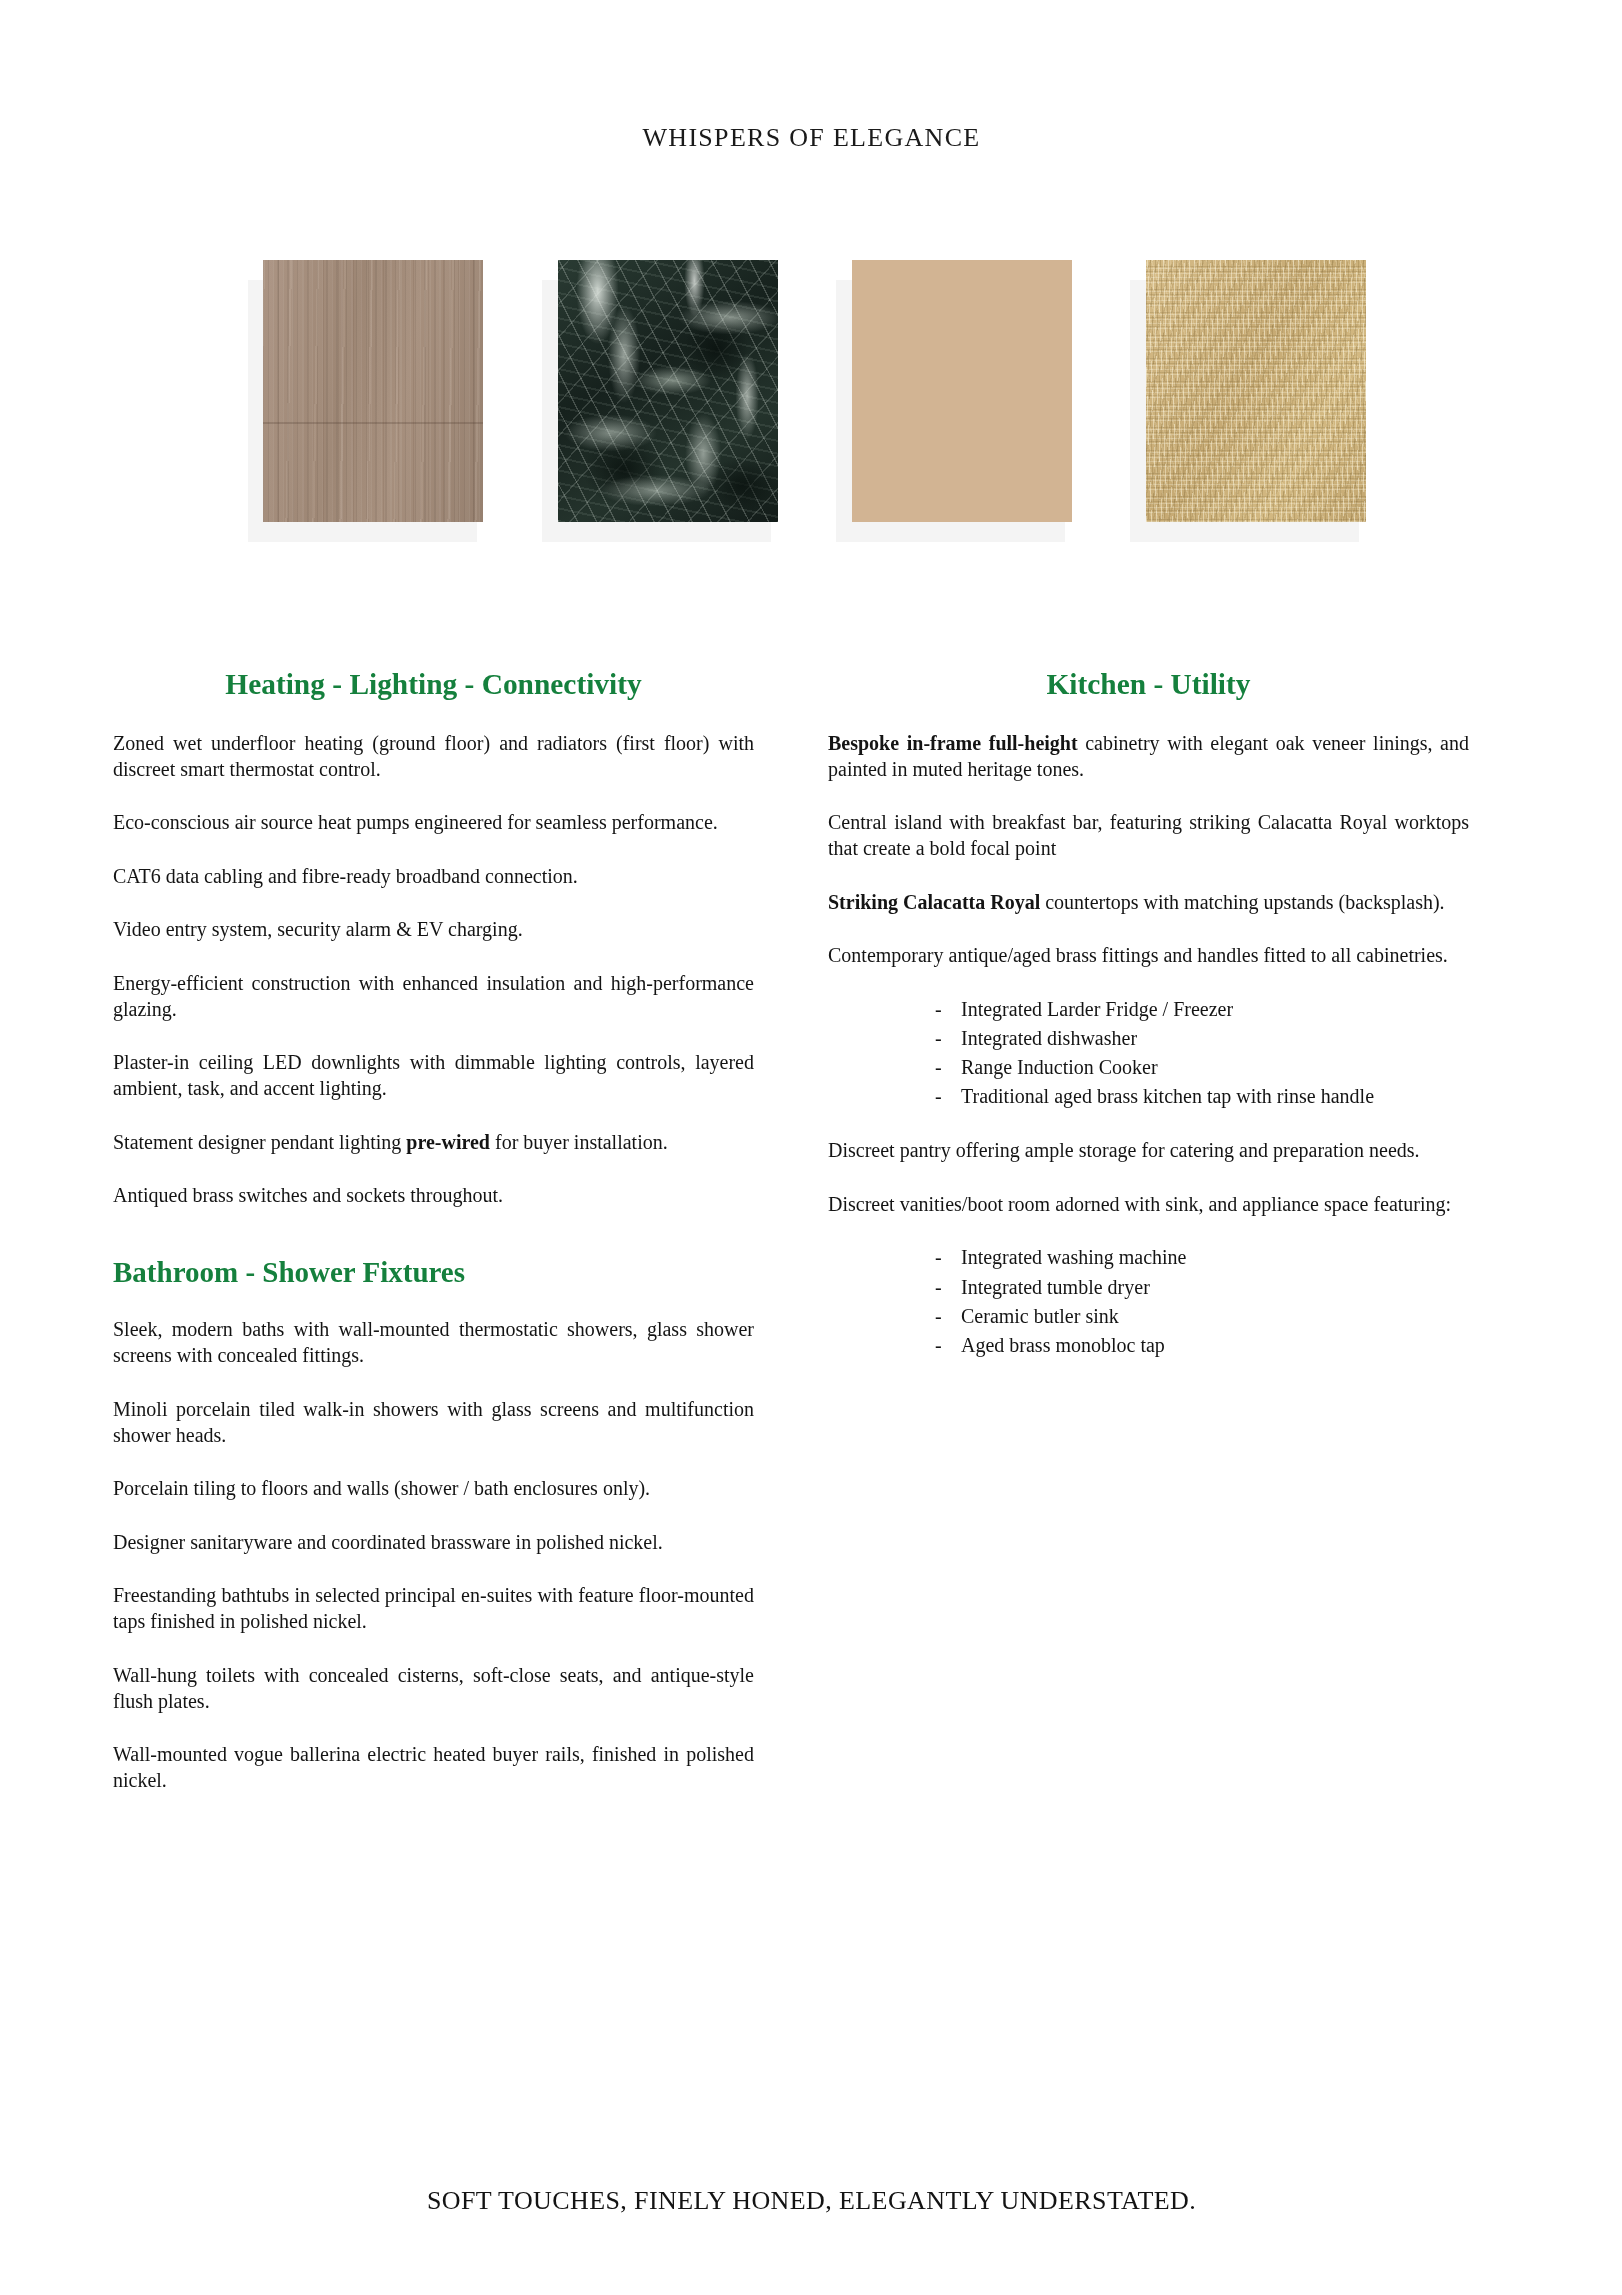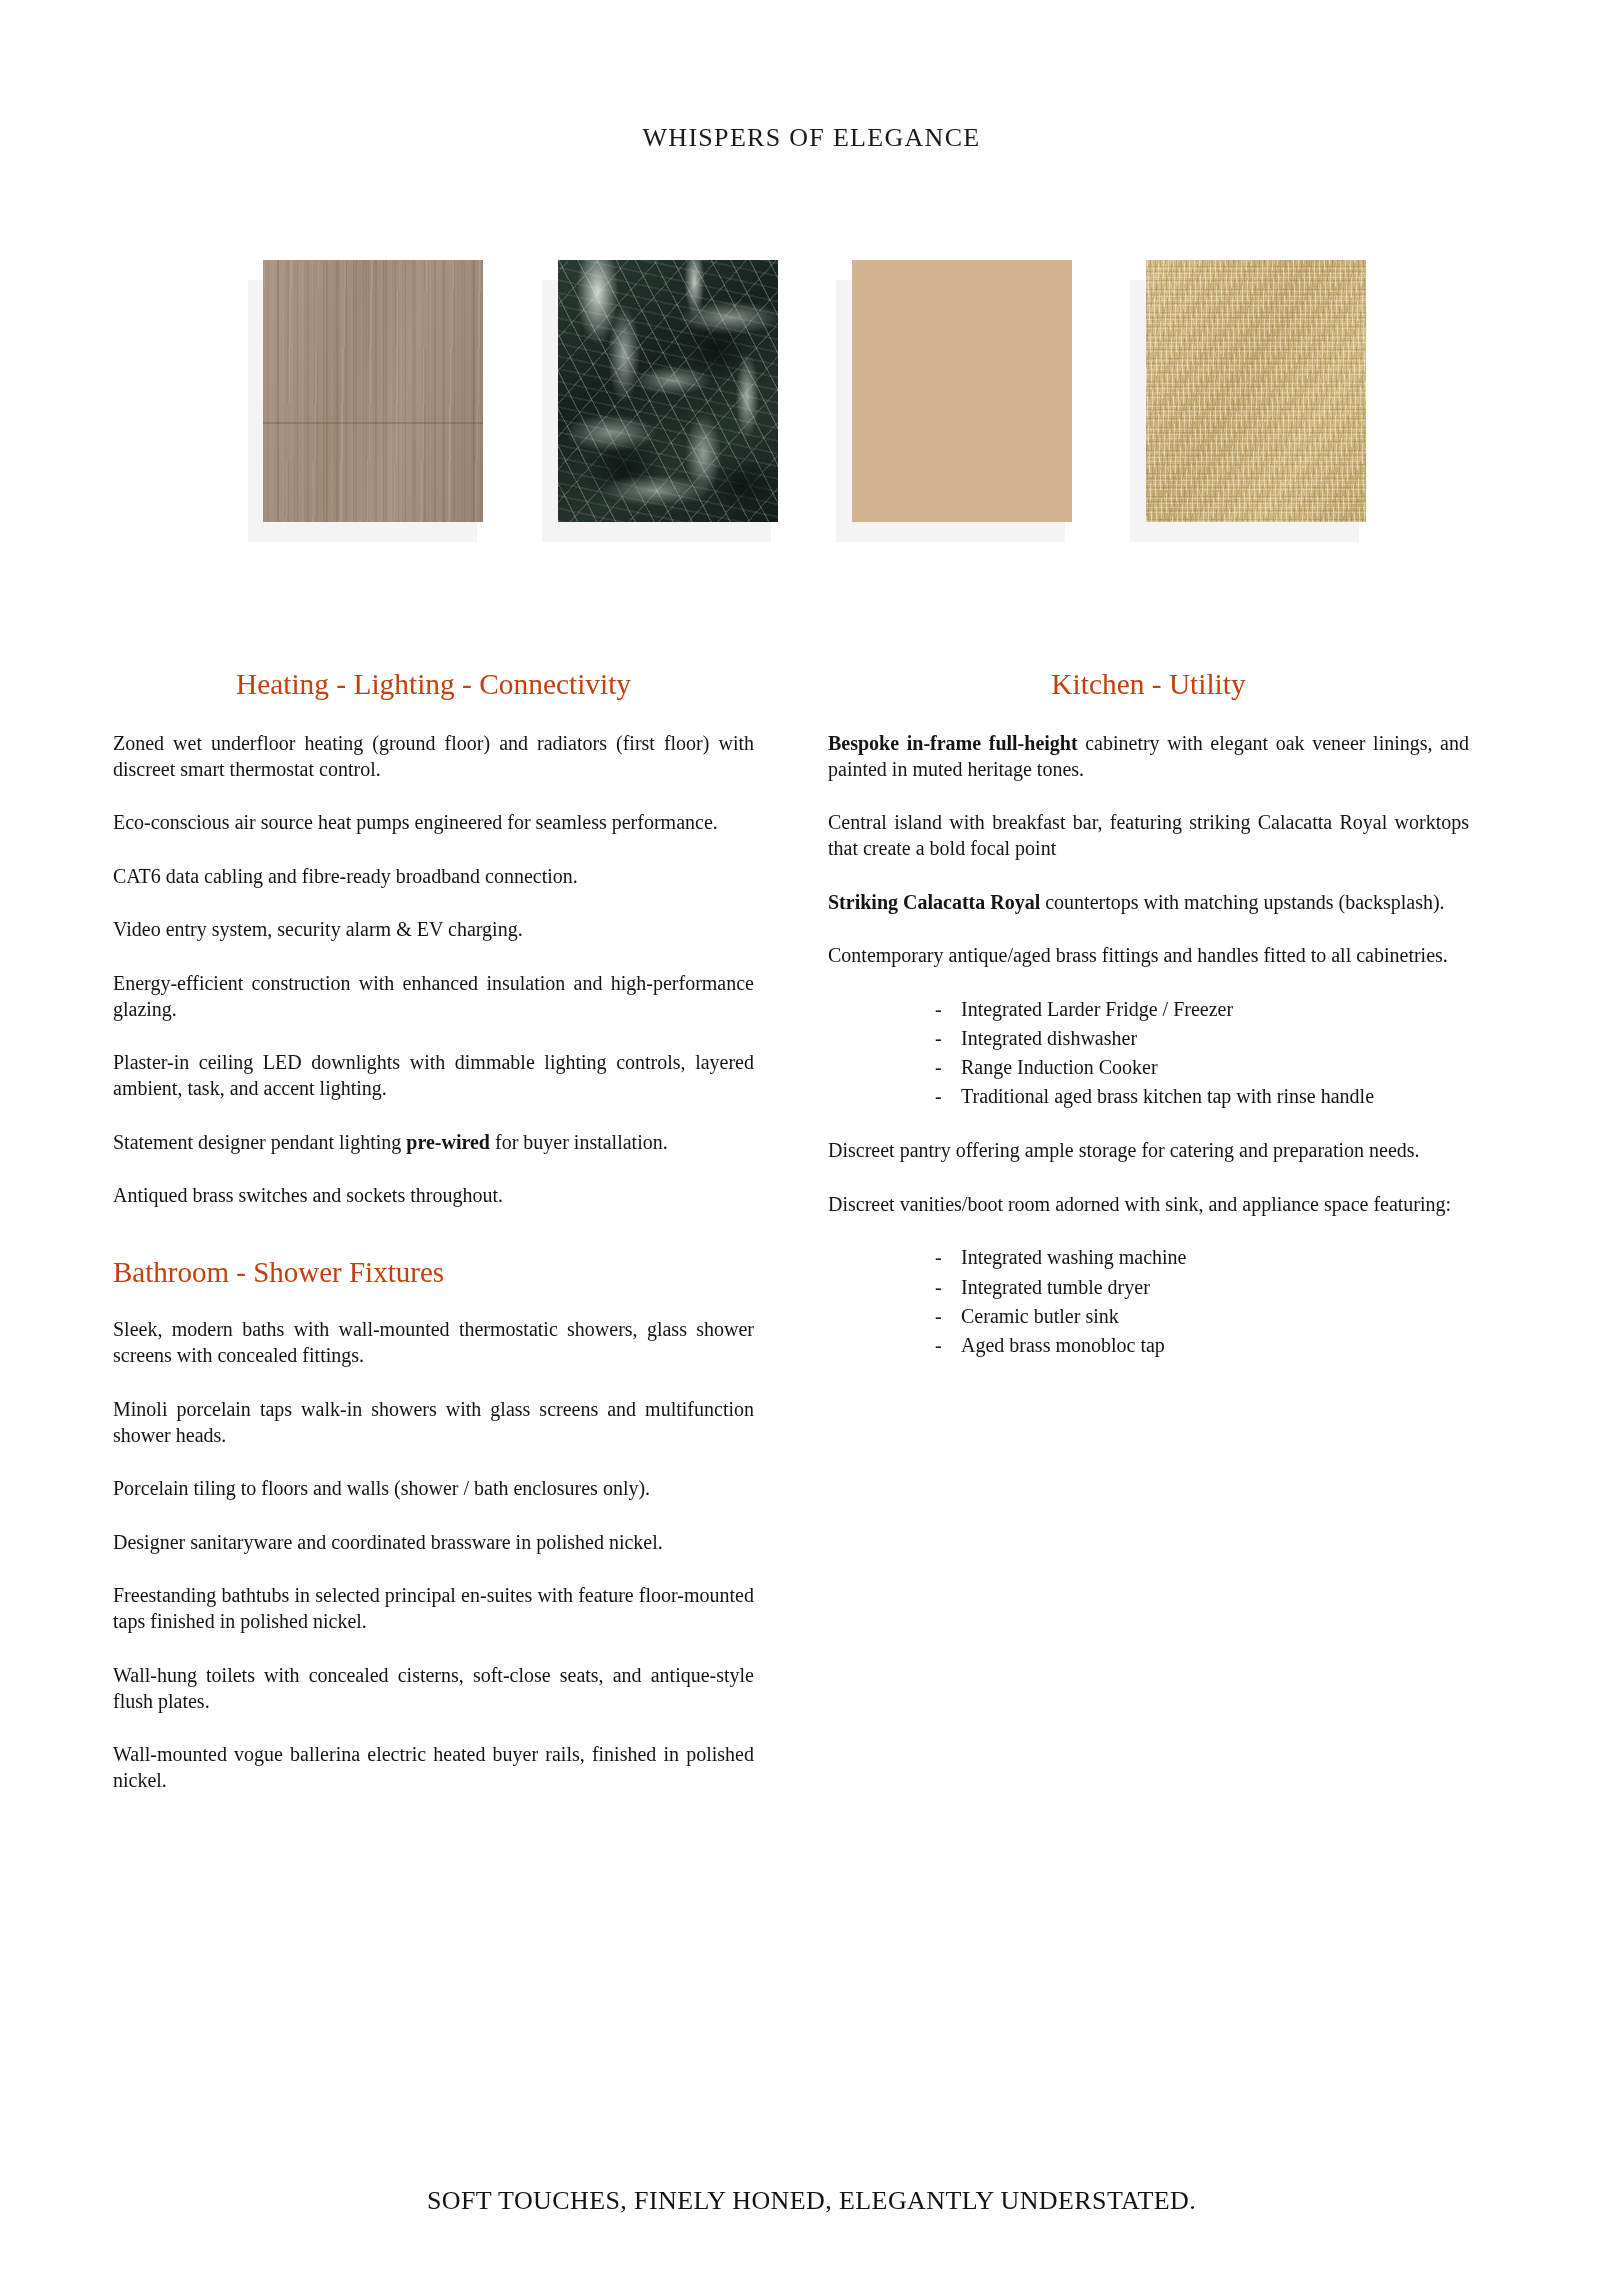--- a/index.html
+++ b/index.html
@@ -163,23 +163,23 @@
     justify-content: flex-start;
   }
   .col {
     box-sizing: border-box;
   }
   .col-left  { width: 641px; margin-left: 113px; }
   .col-right { width: 641px; margin-left: 74px; }
 
   h2.section-heading {
     font-size: 29.4px;
-    font-weight: 400;
+    font-weight: 700;
     margin: 0 0 27.5px 0;
-    color: #c2410c;
+    color: #15803d;
     line-height: 1.2;
   }
   h2.centered { text-align: center; }
   h2.inline-heading {
     font-size: 29px;
     margin: 47px 0 26px 0;
     text-align: left;
   }
 
   p.spec {
@@ -274,21 +274,21 @@
       <p class="spec">Energy-efficient construction with enhanced insulation and high-performance glazing.</p>
       <p class="spec">Plaster-in ceiling LED downlights with dimmable lighting controls, layered ambient, task, and accent lighting.</p>
 
       <p class="spec"><span>Statement designer pendant lighting </span><b>pre-wired</b><span> for buyer installation.</span></p>
 
       <p class="spec">Antiqued brass switches and sockets throughout.</p>
 
       <h2 class="section-heading inline-heading">Bathroom - Shower Fixtures</h2>
 
       <p class="spec">Sleek, modern baths with wall-mounted thermostatic showers, glass shower screens with concealed fittings.</p>
-      <p class="spec">Minoli porcelain taps walk-in showers with glass screens and multifunction shower heads.</p>
+      <p class="spec">Minoli porcelain tiled walk-in showers with glass screens and multifunction shower heads.</p>
       <p class="spec">Porcelain tiling to floors and walls (shower / bath enclosures only).</p>
       <p class="spec">Designer sanitaryware and coordinated brassware in polished nickel.</p>
       <p class="spec">Freestanding bathtubs in selected principal en-suites with feature floor-mounted taps finished in polished nickel.</p>
       <p class="spec">Wall-hung toilets with concealed cisterns, soft-close seats, and antique-style flush plates.</p>
       <p class="spec">Wall-mounted vogue ballerina electric heated buyer rails, finished in polished nickel.</p>
 
     </div>
 
     <div class="col col-right">
 

